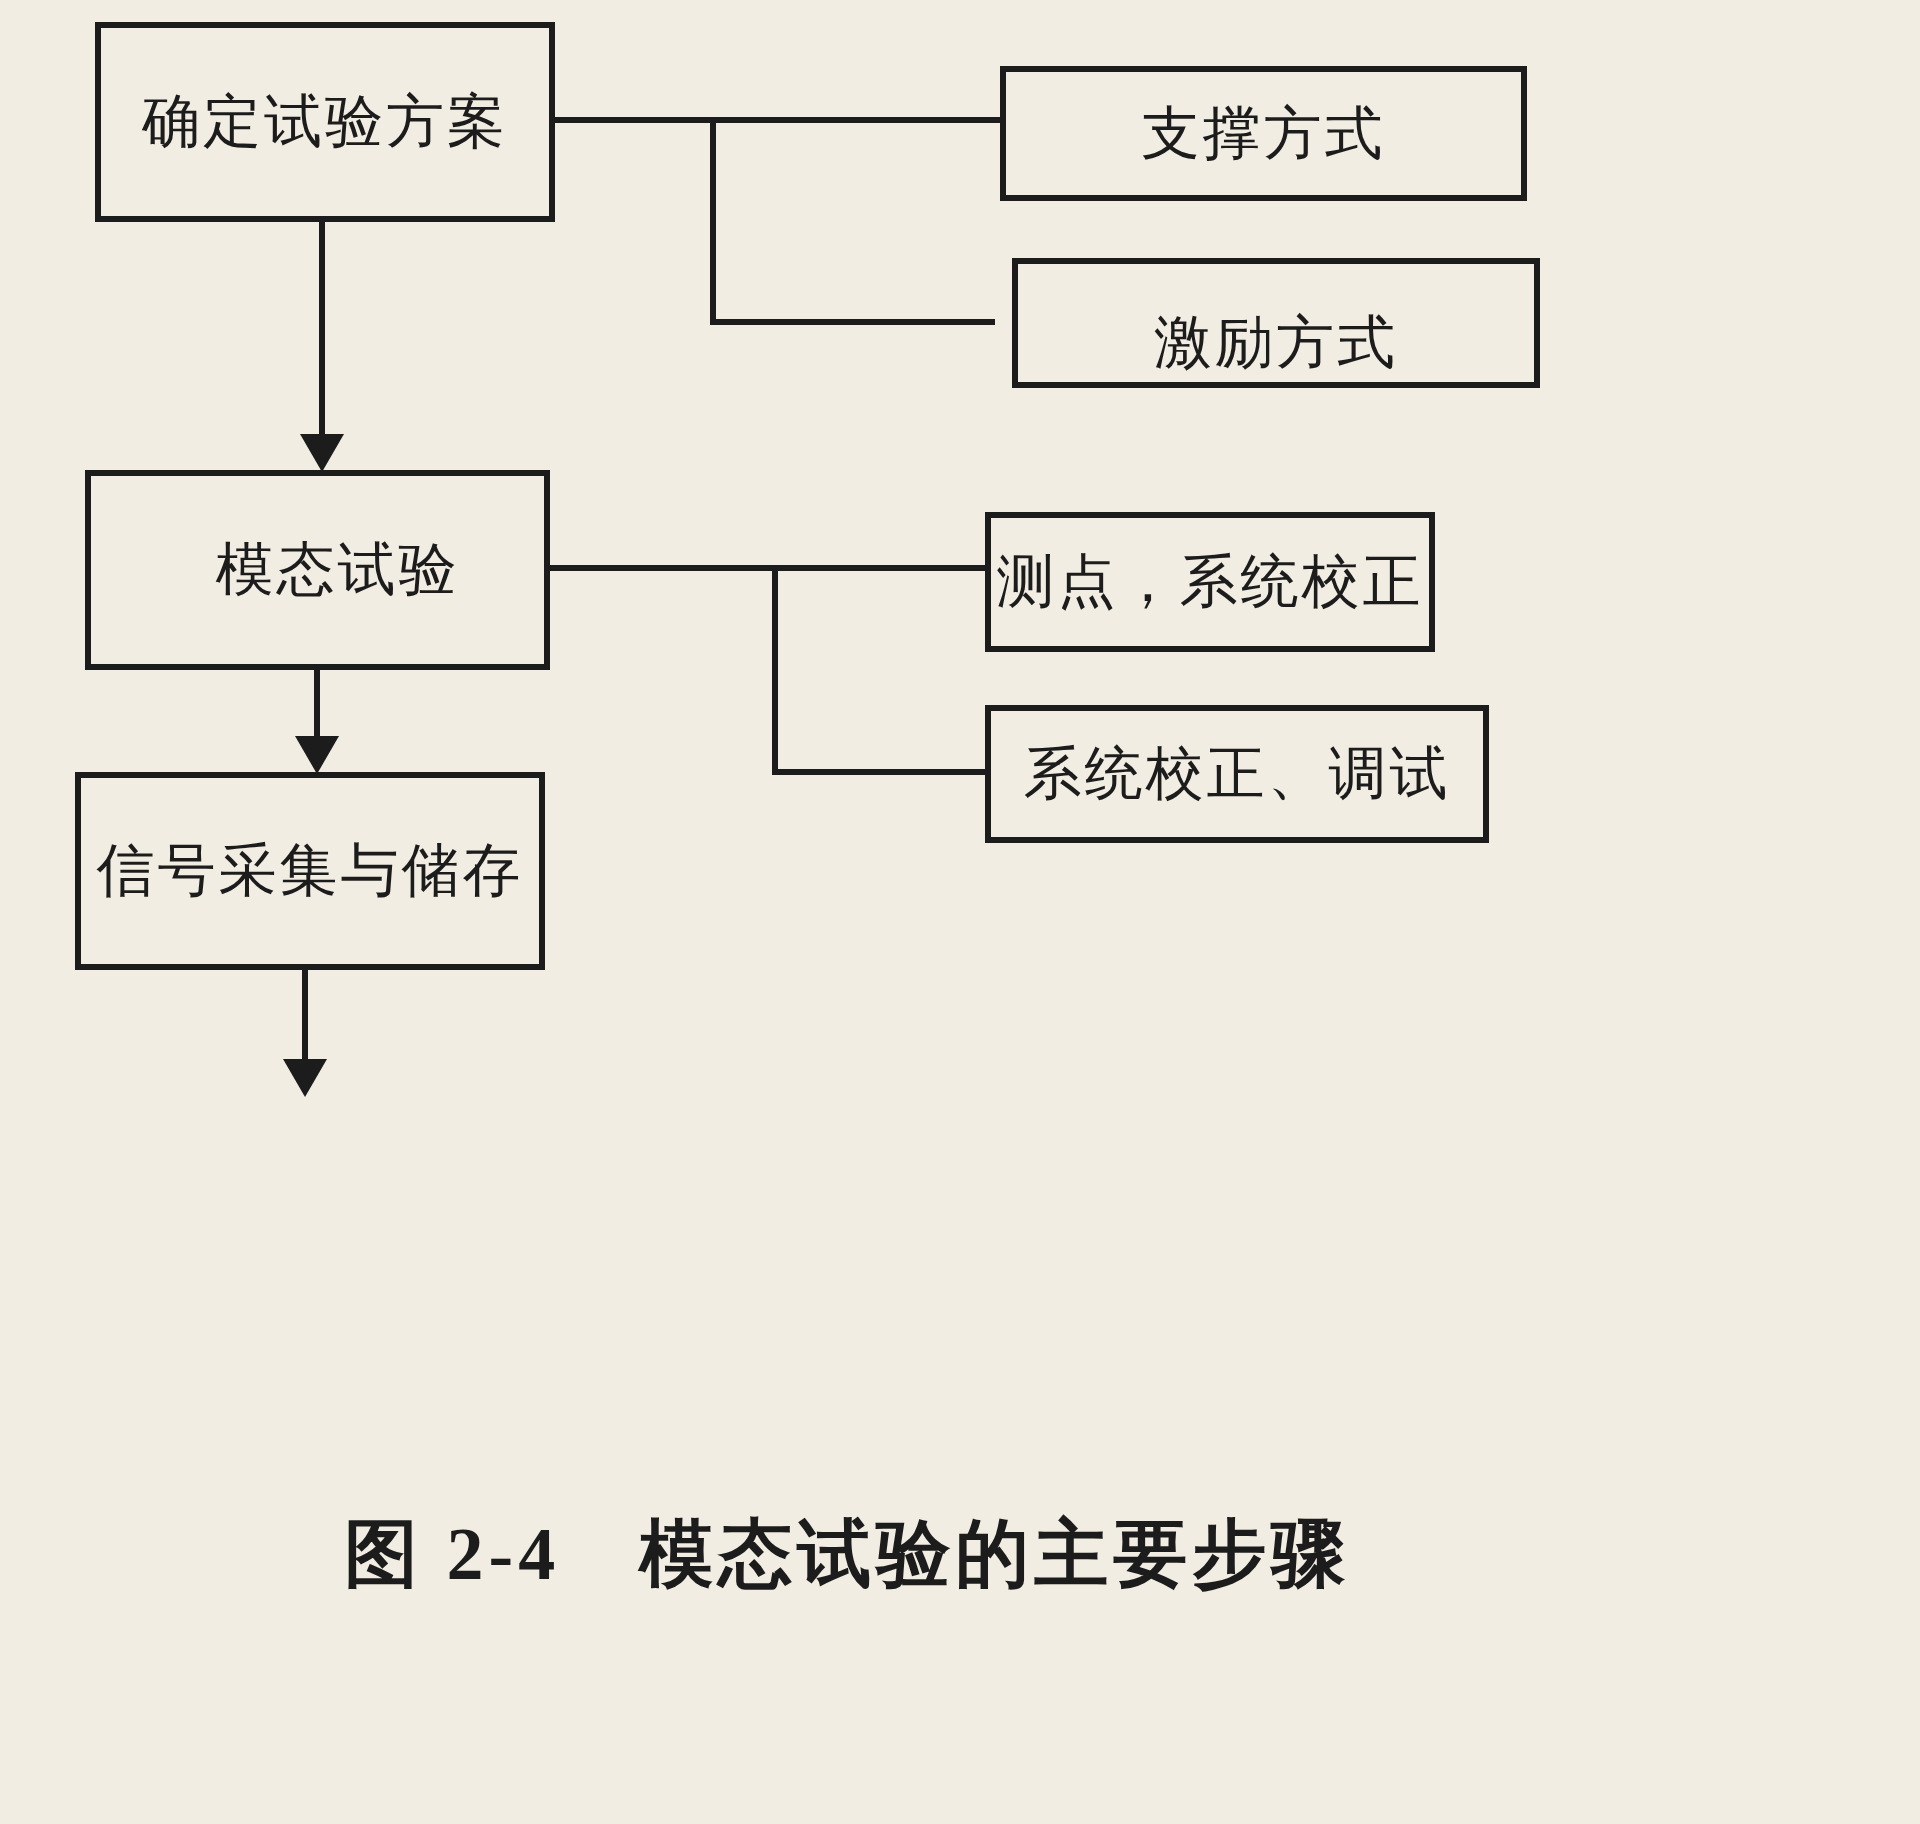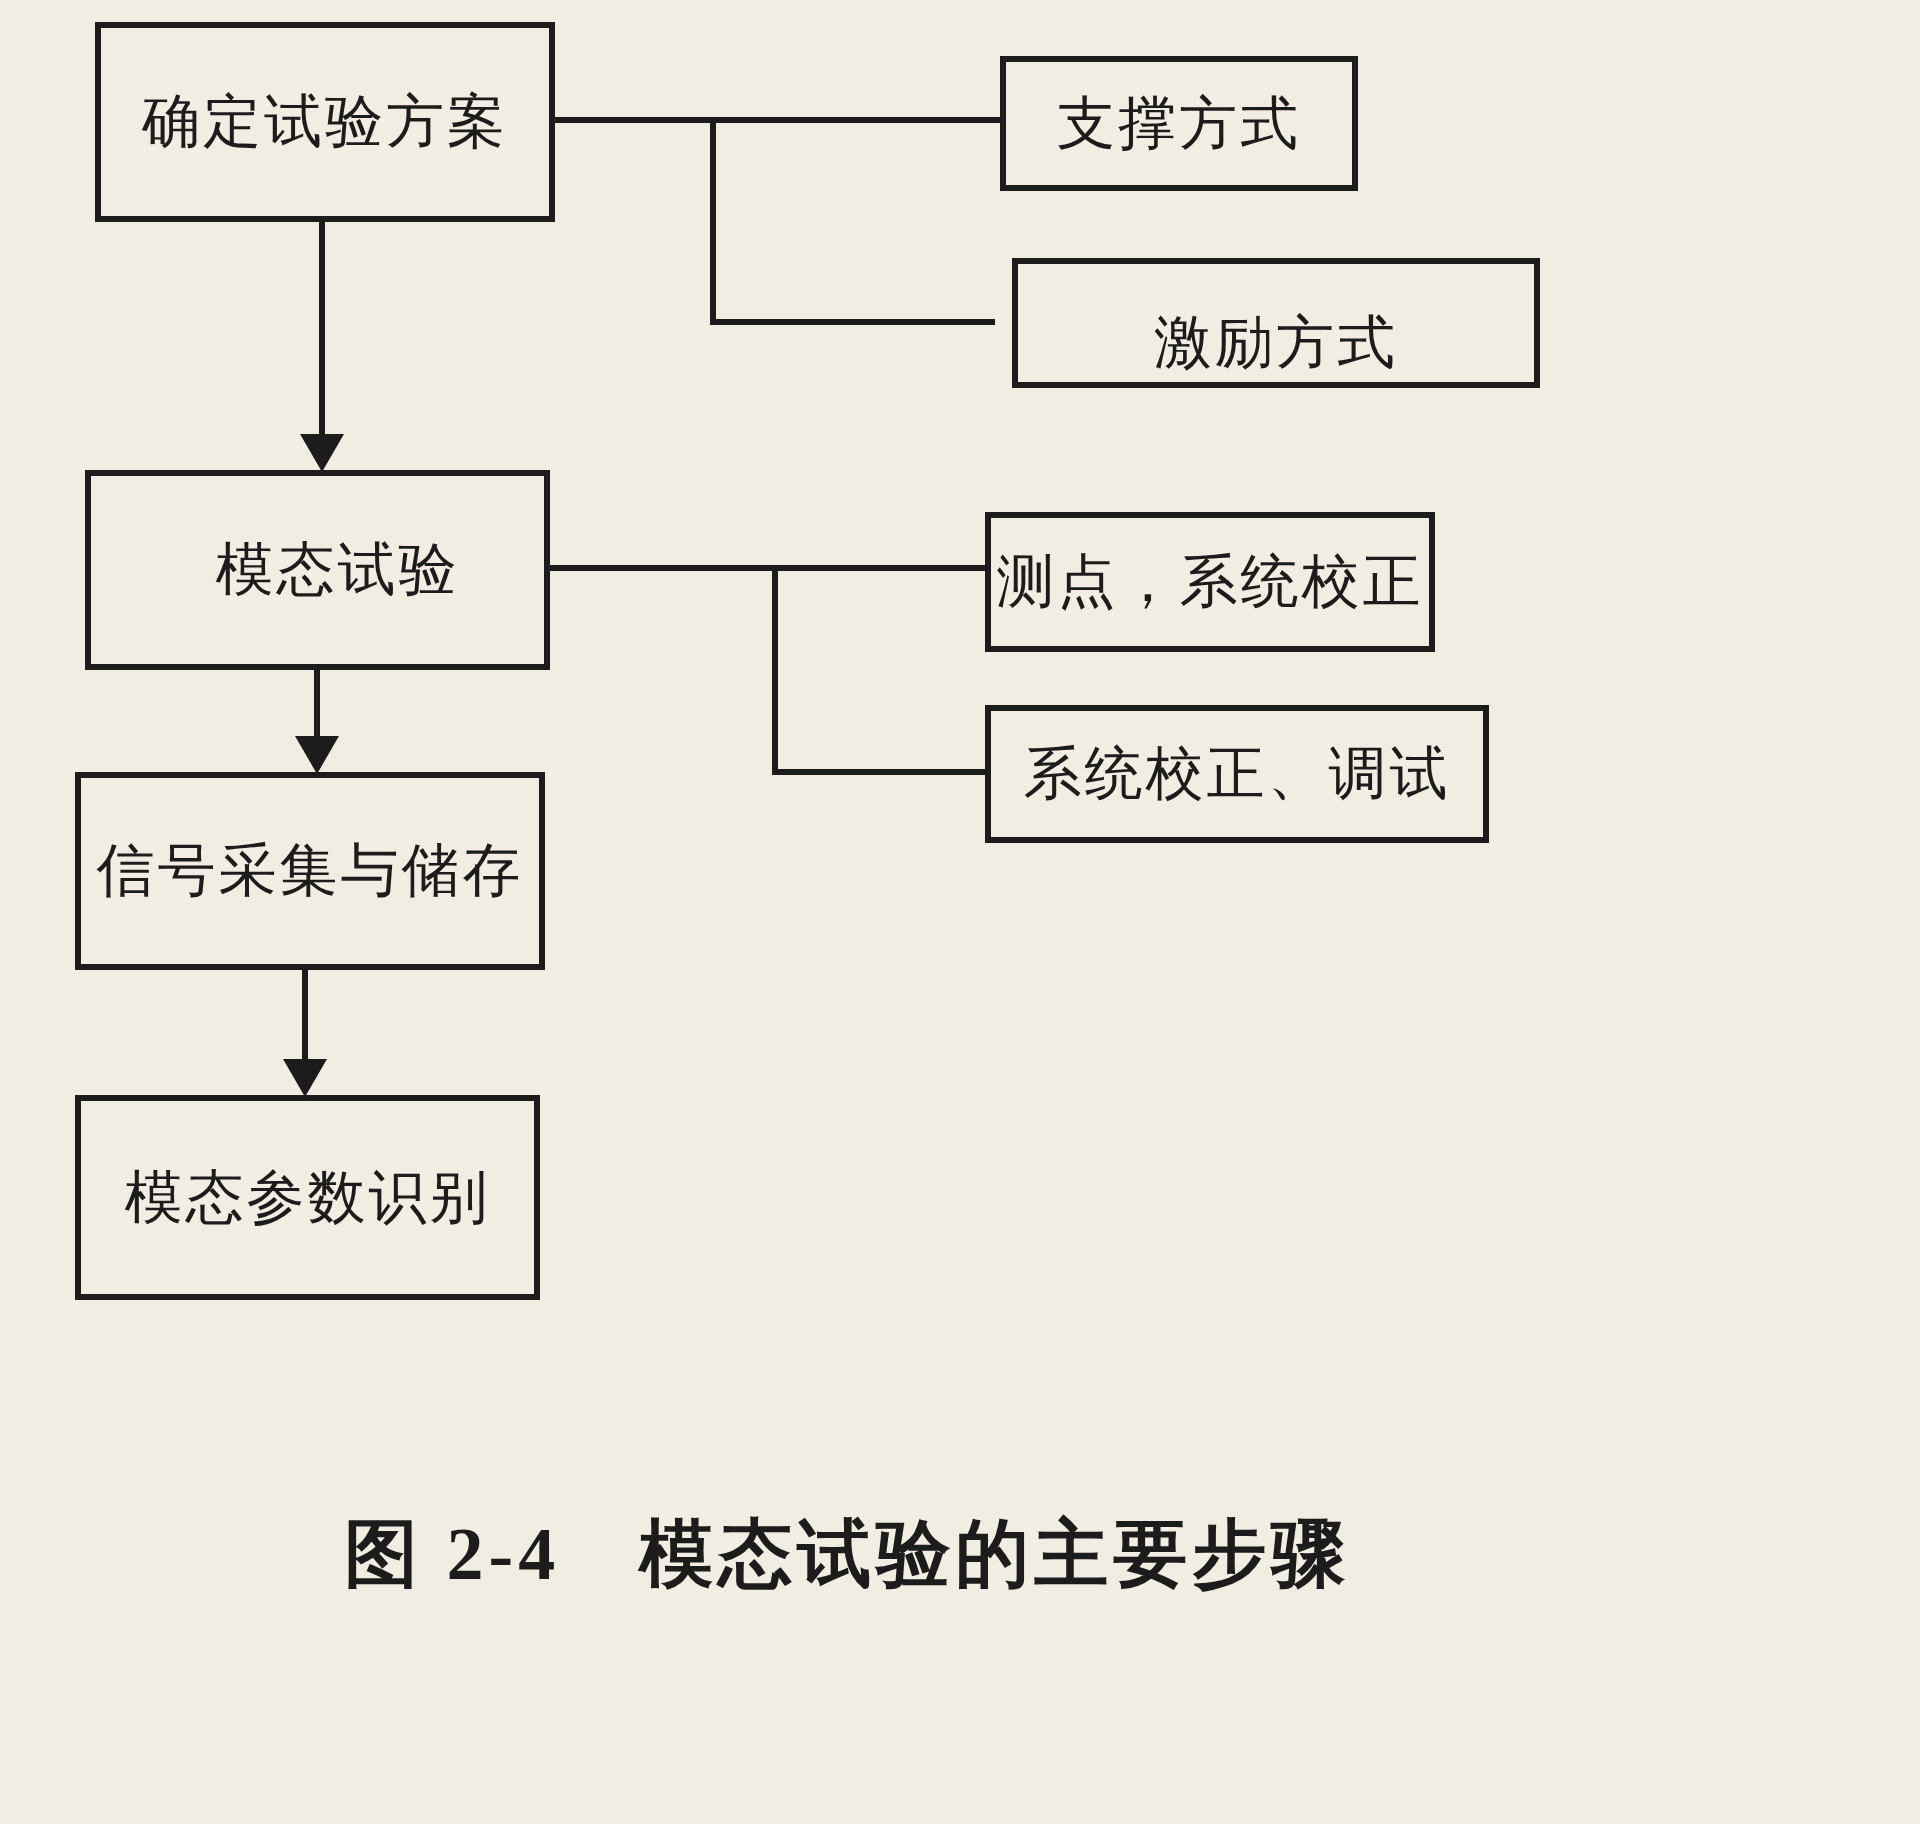--- a/index.html
+++ b/index.html
@@ -42,21 +42,21 @@
     font-size: 74px;
     font-weight: bold;
     letter-spacing: 5px;
     color: var(--ink, #1c1c1c);
     white-space: nowrap;
     margin-left: 44px;
   }
 
   
   .box-plan        { left: 95px;  top: 22px;   width: 460px; height: 200px; }
-  .box-support     { left: 1000px; top: 56px;  width: 358px; height: 135px; }
+  .box-support     { left: 1000px; top: 66px;  width: 527px; height: 135px; }
   .box-excitation  { left: 1012px; top: 258px;  width: 528px; height: 130px; align-items: flex-end; }
   .box-modal-test  { left: 85px;  top: 470px;  width: 465px; height: 200px; padding-left: 40px; }
   .box-points      { left: 985px; top: 512px;  width: 450px; height: 140px; }
   .box-calibration { left: 985px; top: 705px;  width: 504px; height: 138px; }
   .box-signal      { left: 75px;  top: 772px;  width: 470px; height: 198px; }
   .box-identify    { left: 75px;  top: 1095px; width: 465px; height: 205px; }
 
   
   .h1 { left: 553px; top: 117px; width: 450px; height: 6px; }
   .v1 { left: 710px; top: 117px; width: 6px;  height: 208px; }
@@ -101,23 +101,20 @@
   </div>
 
   <div class="box box-calibration">
     <span>系统校正、调试</span>
   </div>
 
   <div class="box box-signal">
     <span>信号采集与储存</span>
   </div>
 
-  <div class="box box-identify">
-    <span>模态参数识别</span>
-  </div>
 
   <div class="line h1"></div>
   <div class="line v1"></div>
   <div class="line h2"></div>
 
   <div class="line a1-stem"></div>
   <div class="arrowhead a1-head"></div>
 
   <div class="line h3"></div>
   <div class="line v2"></div>

